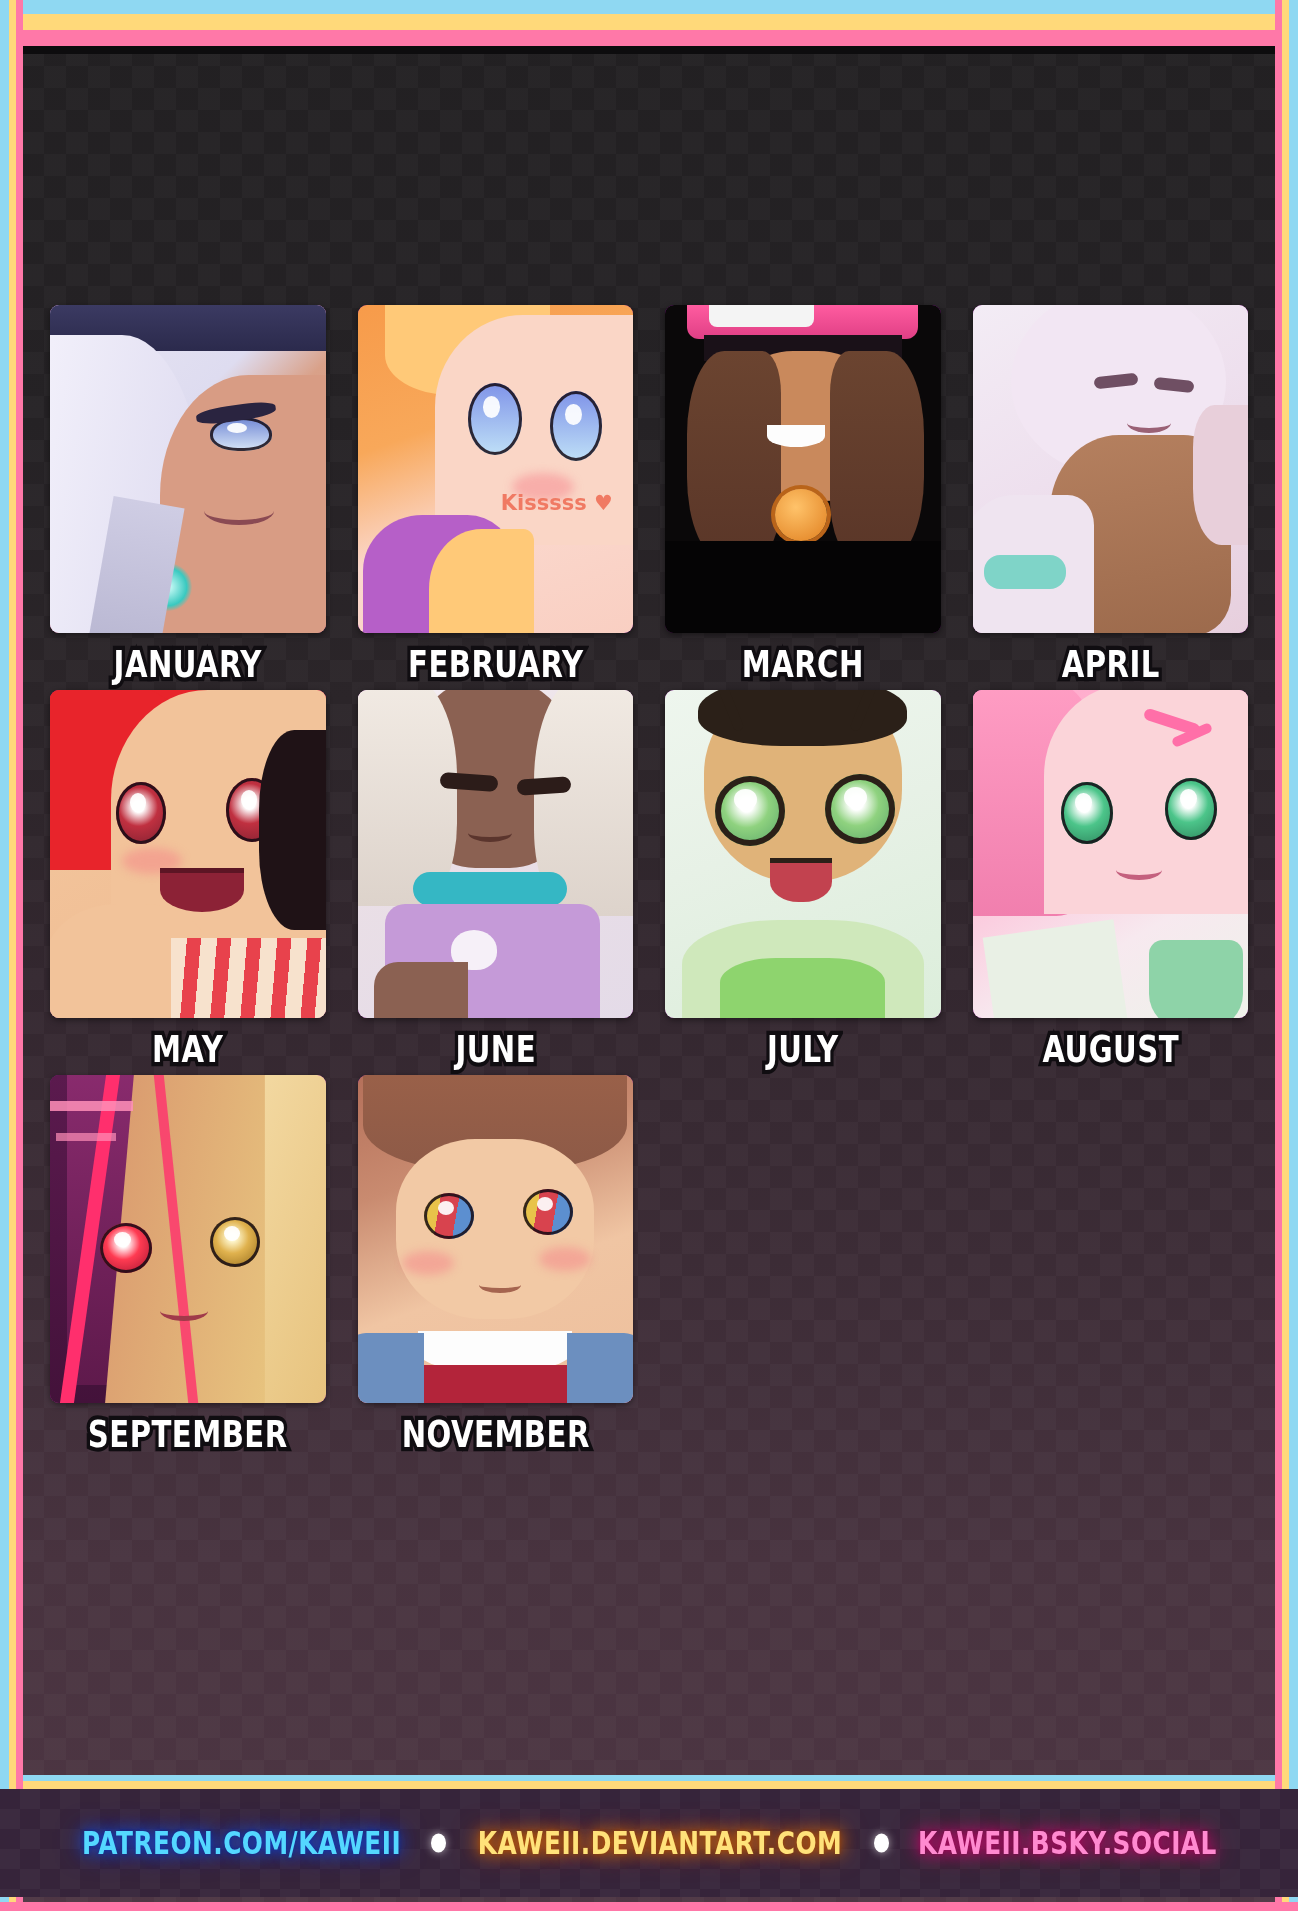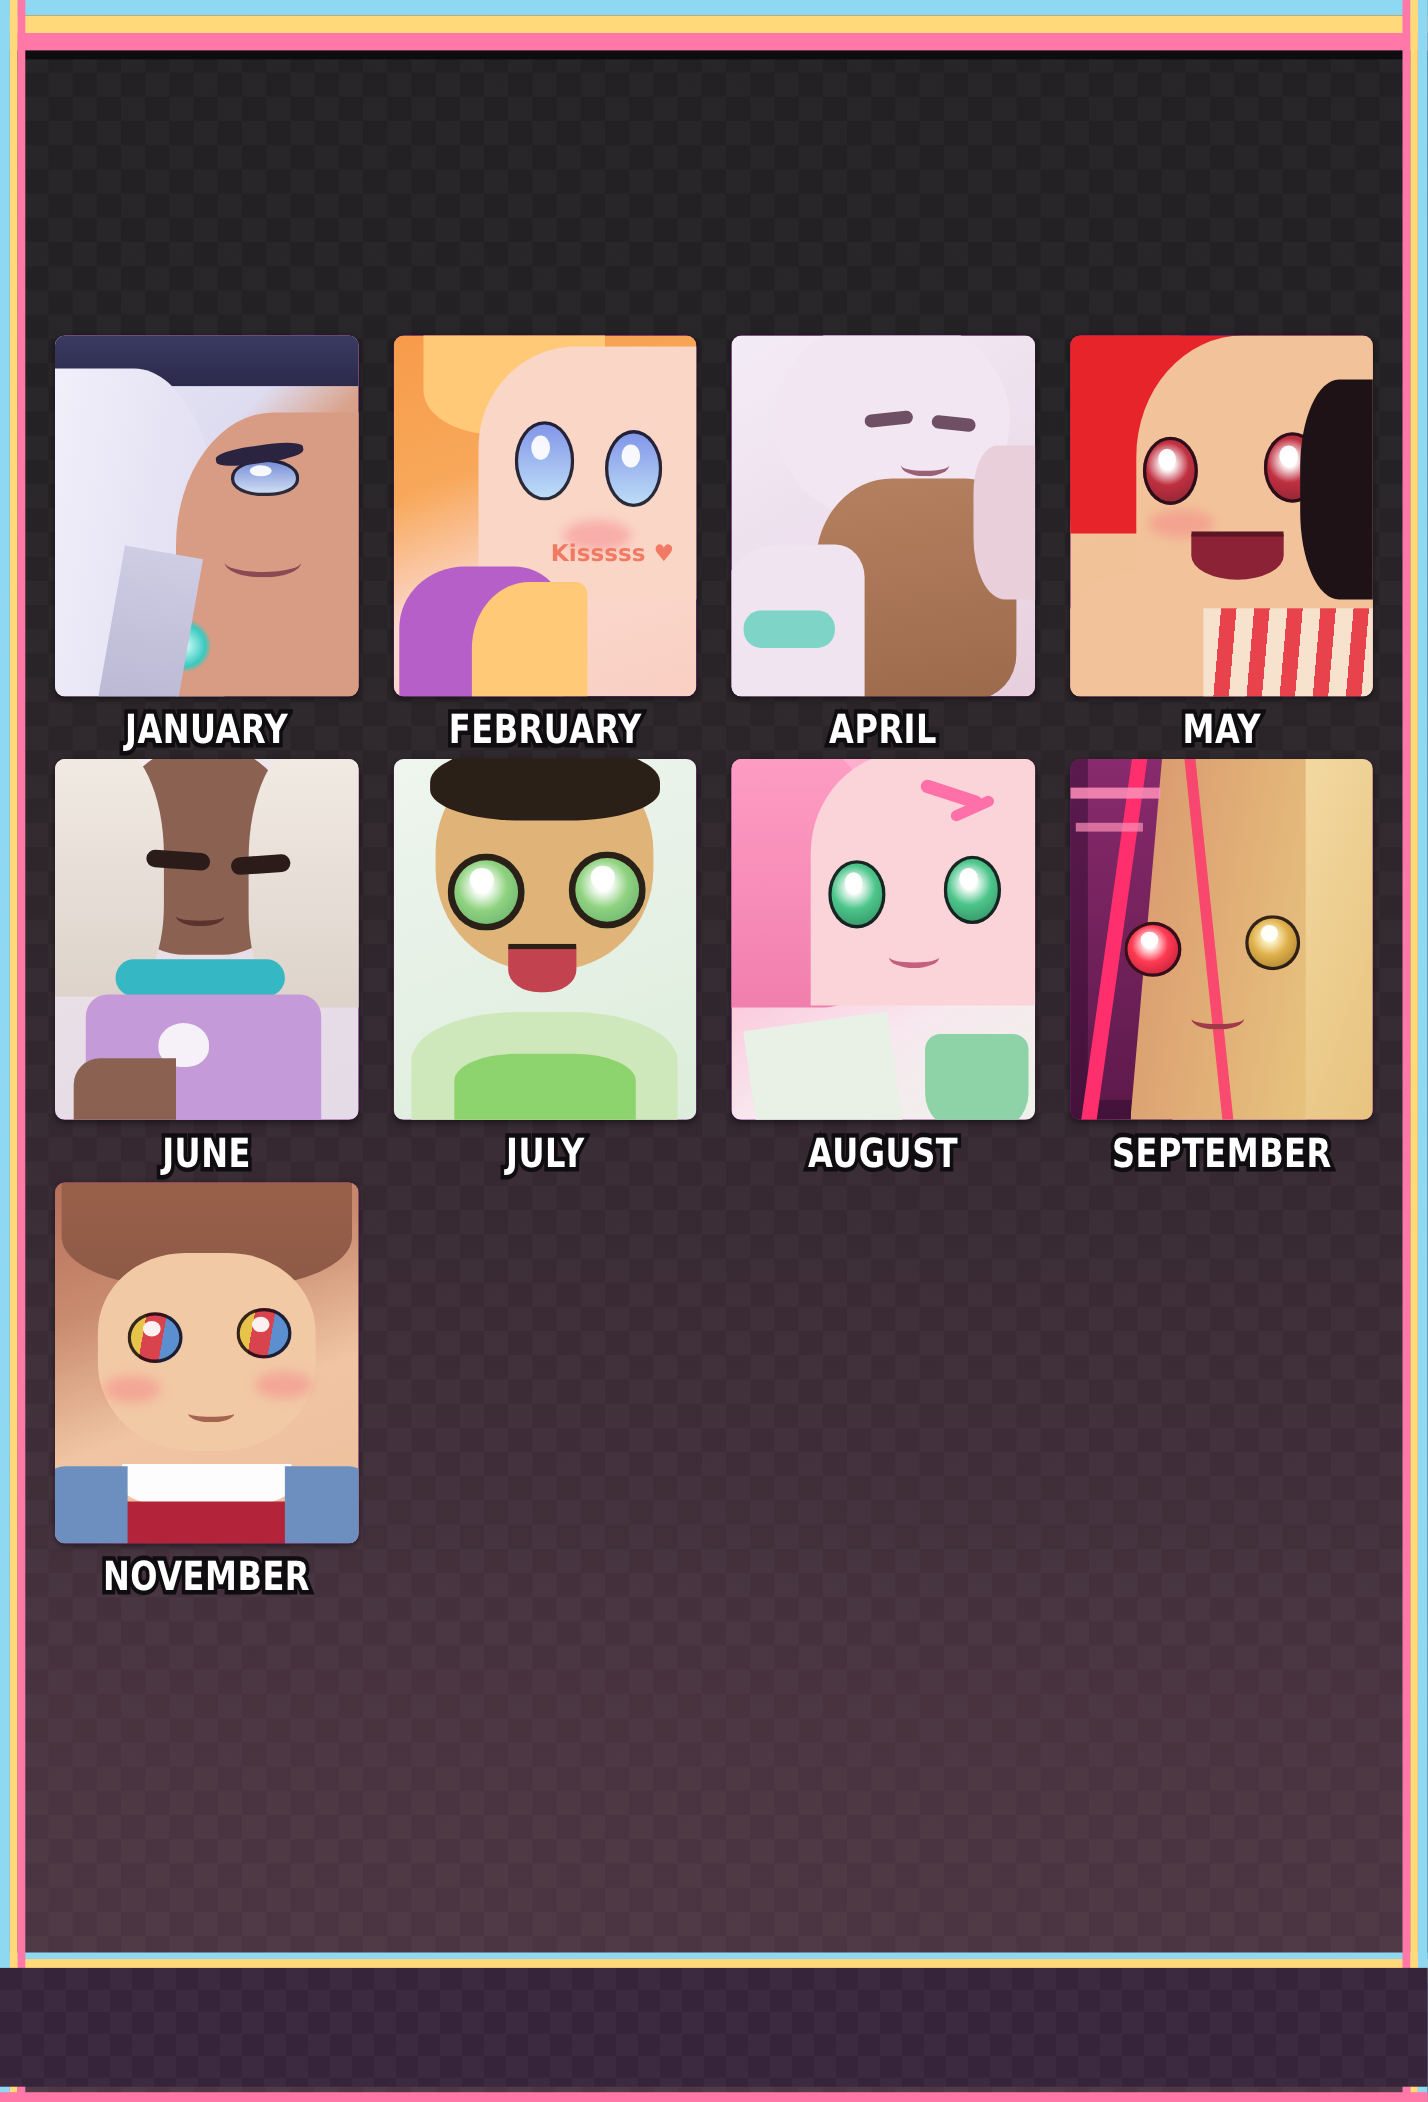--- a/index.html
+++ b/index.html
@@ -224,20 +224,36 @@
           <div class="eye" style="left:70%;top:86px;width:52px;height:70px;background:linear-gradient(180deg,#7f93e8,#bfe0f7);"></div>
           <div class="blush" style="left:56%;top:168px;width:62px;height:28px;"></div>
           <div class="lyr" style="left:2%;top:210px;width:54%;height:140px;background:#b65fc8;border-radius:40% 30% 0 0;"></div>
           <div class="lyr" style="left:26%;top:224px;width:38%;height:120px;background:#ffc978;border-radius:50% 10% 0 0;"></div>
           <div class="txt-ovl" style="left:52%;top:186px;">Kisssss ♥</div>
         </div>
       </div>
       <div class="month">FEBRUARY</div>
     </div>
 
+    <div class="cell">
+      <div class="thumb">
+        <div class="art" style="background:#0a0809;">
+          <div class="lyr" style="left:8%;top:0;width:84%;height:34px;background:linear-gradient(180deg,#ff5ca0,#e03f85);border-radius:0 0 12px 12px;"></div>
+          <div class="lyr" style="left:16%;top:0;width:38%;height:22px;background:#f4f4f4;border-radius:0 0 8px 8px;"></div>
+          <div class="lyr" style="left:14%;top:30px;width:72%;height:26px;background:#1a1118;"></div>
+          <div class="lyr" style="left:22%;top:46px;width:58%;height:150px;background:#c9895c;border-radius:42% 42% 38% 38%;"></div>
+          <div class="hair" style="left:8%;top:46px;width:34%;height:210px;background:linear-gradient(180deg,#6b4430,#5a3628);border-radius:40% 20% 30% 40%;"></div>
+          <div class="hair" style="left:60%;top:46px;width:34%;height:210px;background:linear-gradient(180deg,#6b4430,#5a3628);border-radius:20% 40% 40% 30%;"></div>
+          <div class="lyr" style="left:37%;top:120px;width:58px;height:22px;background:#fdfdfd;border-radius:0 0 50% 50%;"></div>
+          <div class="lyr" style="left:40%;top:184px;width:52px;height:52px;border-radius:50%;background:radial-gradient(circle at 40% 35%,#ffc36a,#e07f1f);box-shadow:0 0 0 4px #b9641a;"></div>
+          <div class="lyr" style="left:0;top:236px;width:100%;height:100px;background:#050405;"></div>
+        </div>
+      </div>
+      <div class="month">MARCH</div>
+    </div>
 
     <div class="cell">
       <div class="thumb">
         <div class="art" style="background:linear-gradient(150deg,#f3ecf5 0%,#eee0ee 45%,#e7cfdd 100%);">
           <div class="lyr" style="left:14%;top:-18px;width:78%;height:190px;background:#f2e6f3;border-radius:50%;"></div>
           <div class="lyr" style="left:44%;top:70px;width:44px;height:12px;background:#6f4f63;border-radius:8px;transform:rotate(-6deg);"></div>
           <div class="lyr" style="left:66%;top:74px;width:40px;height:12px;background:#6f4f63;border-radius:8px;transform:rotate(6deg);"></div>
           <div class="mouth" style="left:56%;top:108px;width:44px;height:20px;border-bottom-color:#9a6175;"></div>
           <div class="lyr" style="left:28%;top:130px;width:66%;height:200px;background:linear-gradient(170deg,#b5805f,#9c6a4c);border-radius:38% 26% 20% 30%;"></div>
           <div class="lyr" style="left:-4%;top:190px;width:48%;height:150px;background:#efe4f0;border-radius:40% 20% 0 0;"></div>
@@ -353,19 +369,26 @@
         </div>
       </div>
       <div class="month">NOVEMBER</div>
     </div>
 
 
   </div>
 
   <div class="footer-band">
     <div class="checker2"></div>
+    <div class="footer-links">
+      <span class="flink patreon">PATREON.COM/KAWEII</span>
+      <span class="fdot"></span>
+      <span class="flink deviant">KAWEII.DEVIANTART.COM</span>
+      <span class="fdot"></span>
+      <span class="flink bsky">KAWEII.BSKY.SOCIAL</span>
+    </div>
   </div>
 
   <div class="frame-stripe" style="bottom:108px; height:0;"></div>
   <div class="frame-stripe" style="bottom:0; height:9px; background:#ff78a8;"></div>
   <div class="frame-stripe" style="bottom:9px; height:0;"></div>
 
 </div>
 
 </body></html>

